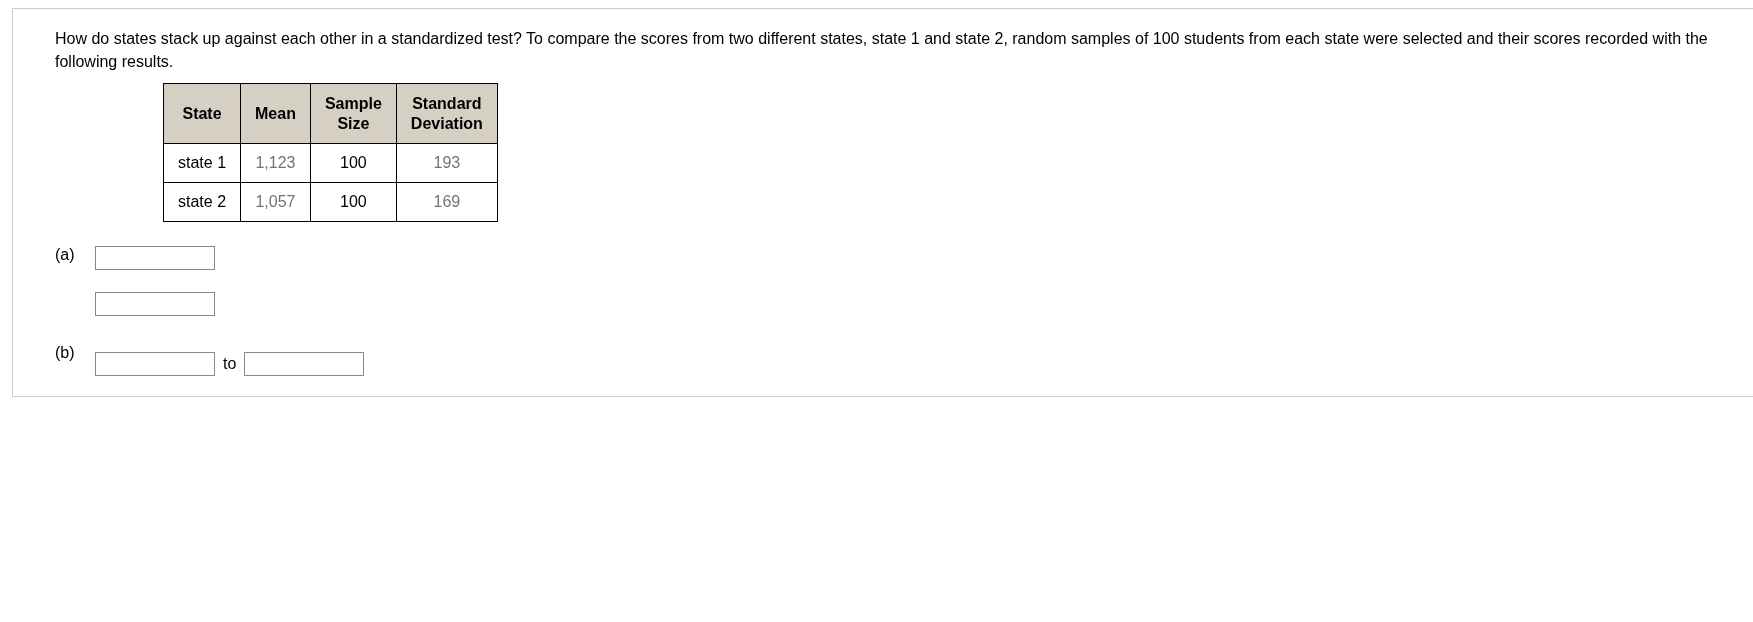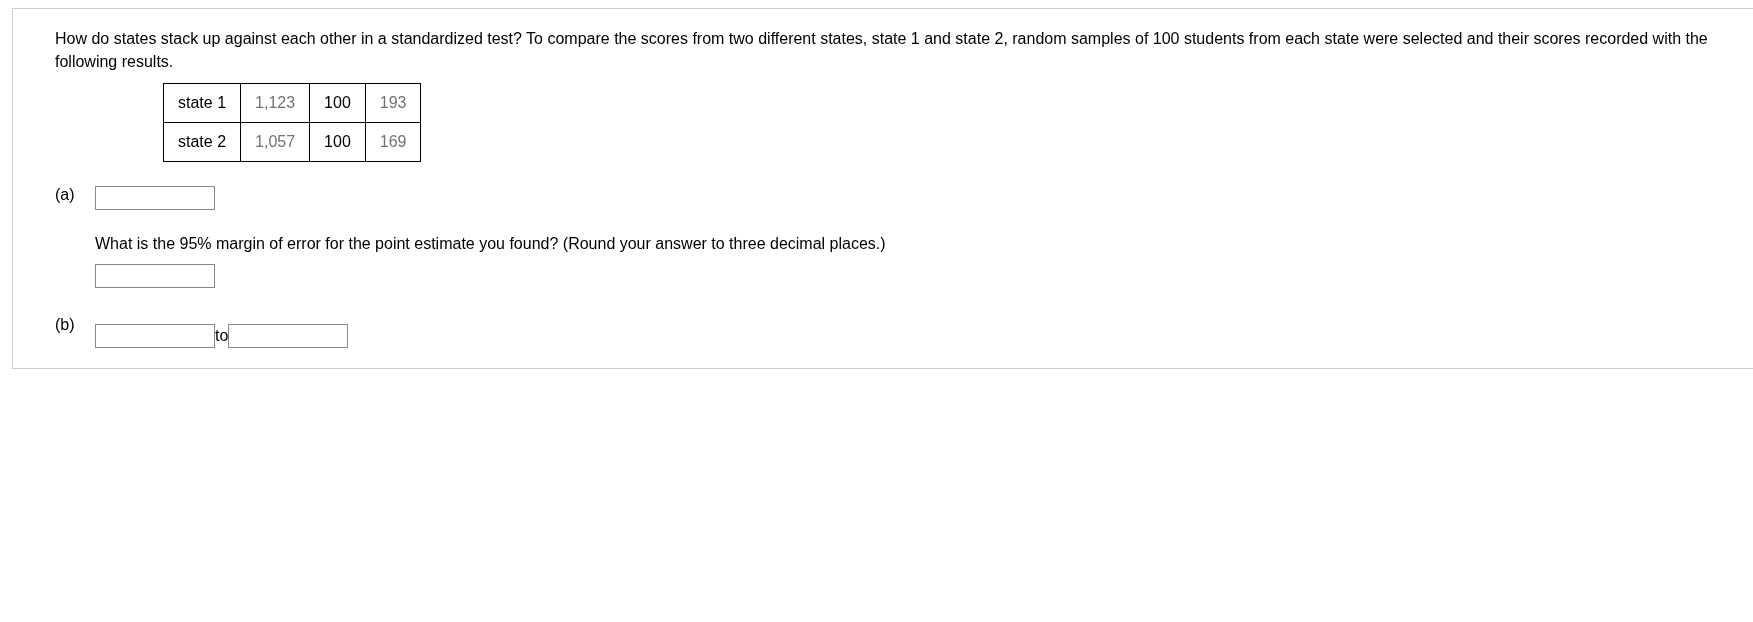--- a/index.html
+++ b/index.html
@@ -73,34 +73,47 @@
     font-family: inherit;
     font-size: 14px;
     padding: 2px 4px;
   }
   .answer-line {
     margin-bottom: 22px;
   }
   .to-row {
     display: flex;
     align-items: center;
+    gap: 8px;
     margin-top: 8px;
   }
 </style>
 </head>
 <body>
 
 <div class="outer">
   <div class="inner">
 
     <div class="intro">How do states stack up against each other in a standardized test? To compare the scores from two different states, state 1 and state 2, random samples of 100 students from each state were selected and their scores recorded with the following results.</div>
 
     <div class="tablewrap">
       <table class="data">
         <tbody>
+            <tr>
+          <th>State</th>
+          <th>Mean</th>
+          <th class="twoline">
+            <span>Sample</span><br>
+            <span>Size</span>
+          </th>
+          <th class="twoline">
+            <span>Standard</span><br>
+            <span>Deviation</span>
+          </th>
+        </tr>
         <tr>
           <td>state 1</td>
           <td class="red">1,123</td>
           <td>100</td>
           <td class="red">193</td>
         </tr>
         <tr>
           <td>state 2</td>
           <td class="red">1,057</td>
           <td>100</td>
@@ -111,21 +124,20 @@
     </div>
 
     <div class="parts">
 
       <div class="part-row">
         <div class="part-label">(a)</div>
         <div class="part-body">
           <div class="answer-line">
             <input class="answerbox" type="text" style="">
           </div>
-          <div class="qtext">What is the 95% margin of error for the point estimate you found? (Round your answer to three decimal places.)</div>
           <div class="answer-line">
             <input class="answerbox" type="text" style="">
           </div>
         </div>
       </div>
 
       <div class="part-row">
         <div class="part-label">(b)</div>
         <div class="part-body">
           <div class="to-row">

